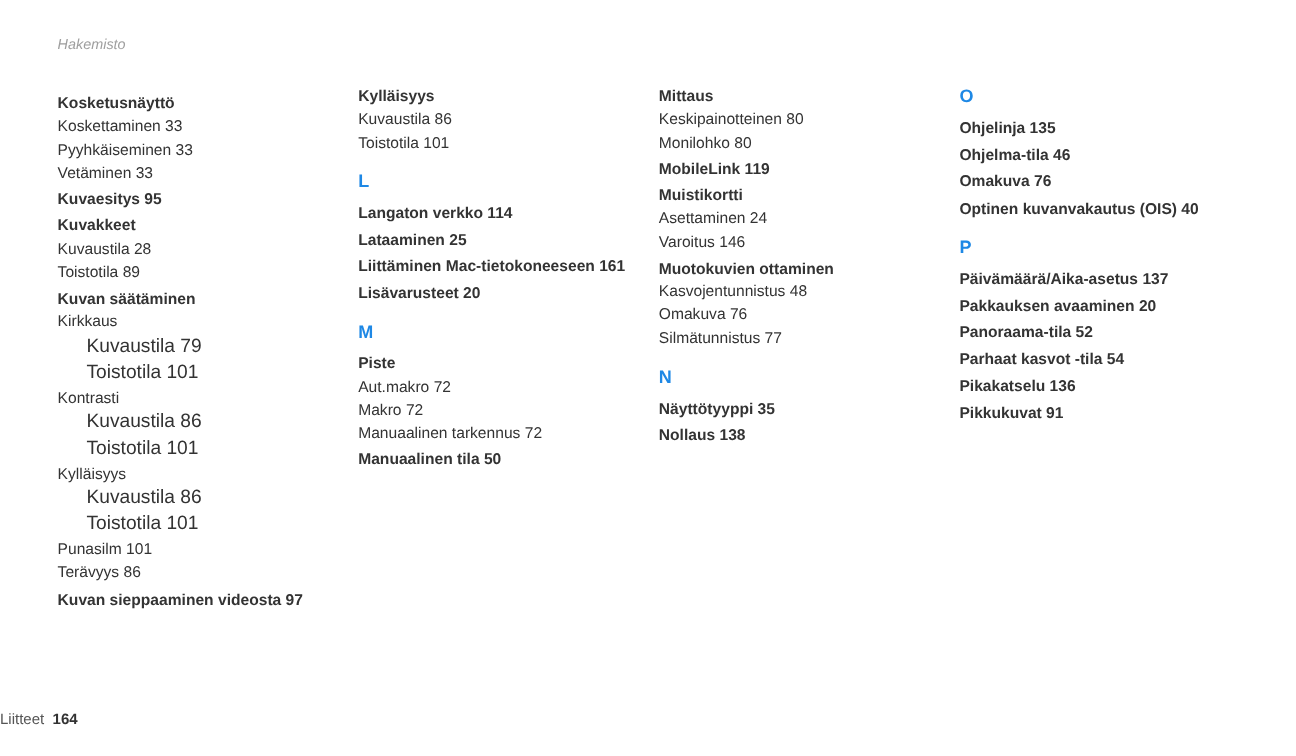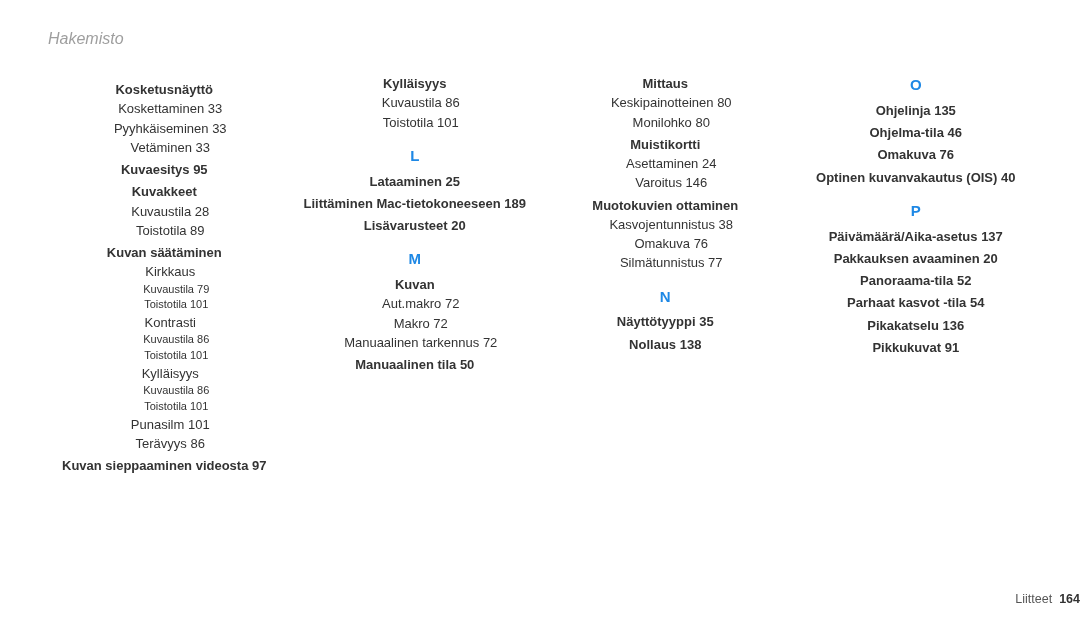--- a/index.html
+++ b/index.html
@@ -6,50 +6,50 @@
   body {
     font-family: "Segoe UI", Arial, sans-serif;
     width: 1080px;
     height: 630px;
     background: #fff;
     color: #333;
     position: relative;
     padding: 30px 48px 0 48px;
   }
   .page-title {
-    font-size: 16px;
+    font-size: 12px;
     color: #9e9e9e;
     font-style: italic;
     font-weight: 400;
     margin-bottom: 28px;
   }
   .columns {
     display: grid;
     grid-template-columns: 1fr 1fr 1fr 1fr;
     gap: 18px;
   }
-  .col { font-size: 13px; line-height: 1.25; text-align: center; }
+  .col { font-size: 13px; line-height: 1.25; }
   .heading-letter {
     color: #1e88e5;
     font-weight: 700;
     font-size: 15px;
     margin: 16px 0 8px 0;
   }
   .heading-letter:first-child { margin-top: 0; }
   .entry-bold {
     font-weight: 700;
     margin: 6px 0 2px 0;
   }
-  .sub1 { margin-left: 12px; margin-top: 3px; }
-  .sub2 { margin-left: 24px; font-size: 11px; margin-top: 2px; }
+  .sub1 { margin-top: 3px; }
+  .sub2 { margin-left: 24px; font-size: 16px; margin-top: 2px; }
   .footer {
     position: absolute;
     bottom: 24px;
     left: 0; right: 0;
-    text-align: right;
+    text-align: left;
     font-size: 12.5px;
     color: #555;
   }
   .footer .num { font-weight: 700; color: #333; }
 </style>
 </head>
 <body>
 
 <div class="page-title">Hakemisto</div>
 
@@ -81,43 +81,45 @@
 
     <div class="entry-bold">Kuvan sieppaaminen videosta  97</div>
   </div>
 
   <div class="col">
     <div class="entry-bold" style="margin-top:0">Kylläisyys</div>
     <div class="sub1">Kuvaustila  86</div>
     <div class="sub1">Toistotila  101</div>
 
     <div class="heading-letter">L</div>
+    <div class="entry-bold">Langaton verkko  114</div>
     <div class="entry-bold">Lataaminen  25</div>
-    <div class="entry-bold">Liittäminen Mac-tietokoneeseen  189</div>
+    <div class="entry-bold">Liittäminen Mac-tietokoneeseen  161</div>
     <div class="entry-bold">Lisävarusteet  20</div>
 
     <div class="heading-letter">M</div>
-    <div class="entry-bold">Kuvan</div>
+    <div class="entry-bold">Piste</div>
     <div class="sub1">Aut.makro  72</div>
     <div class="sub1">Makro  72</div>
     <div class="sub1">Manuaalinen tarkennus  72</div>
     <div class="entry-bold">Manuaalinen tila  50</div>
   </div>
 
   <div class="col">
     <div class="entry-bold" style="margin-top:0">Mittaus</div>
     <div class="sub1">Keskipainotteinen  80</div>
     <div class="sub1">Monilohko  80</div>
 
+    <div class="entry-bold">MobileLink  119</div>
     <div class="entry-bold">Muistikortti</div>
     <div class="sub1">Asettaminen  24</div>
     <div class="sub1">Varoitus  146</div>
 
     <div class="entry-bold">Muotokuvien ottaminen</div>
-    <div class="sub1">Kasvojentunnistus  38</div>
+    <div class="sub1">Kasvojentunnistus  48</div>
     <div class="sub1">Omakuva  76</div>
     <div class="sub1">Silmätunnistus  77</div>
 
     <div class="heading-letter">N</div>
     <div class="entry-bold">Näyttötyyppi  35</div>
     <div class="entry-bold">Nollaus  138</div>
   </div>
 
   <div class="col">
     <div class="heading-letter" style="margin-top:0">O</div>

